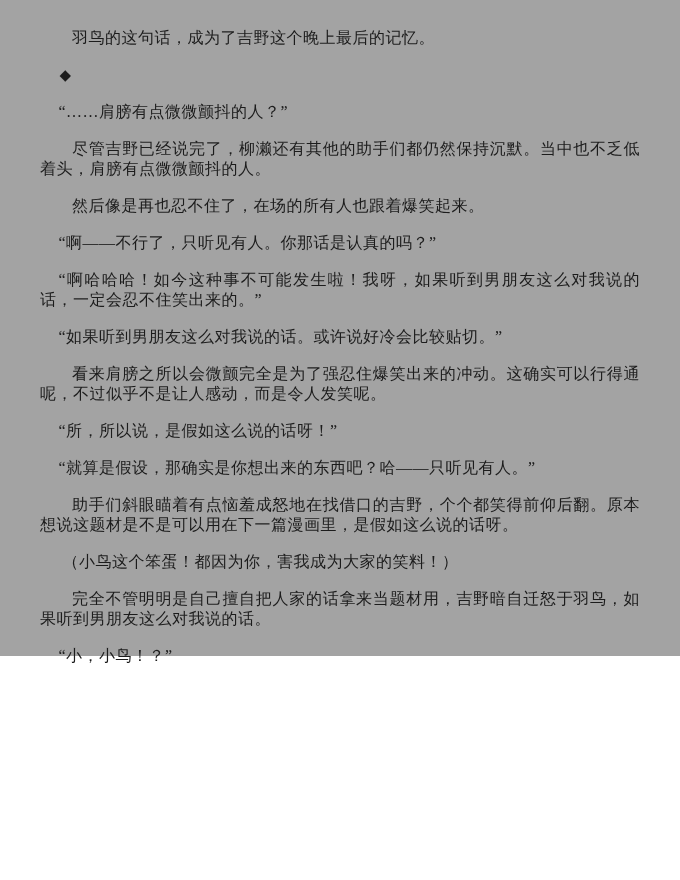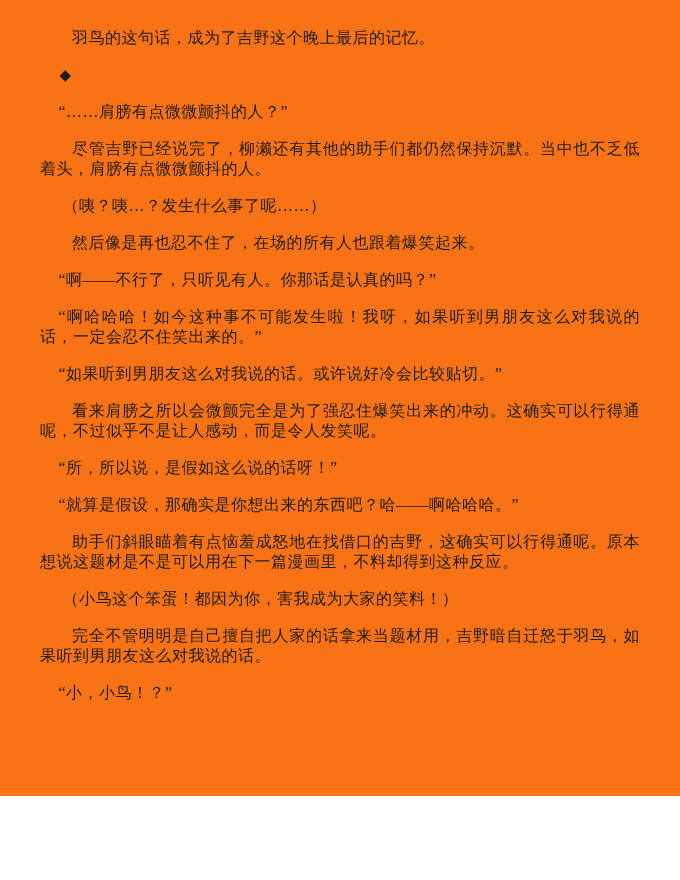--- a/index.html
+++ b/index.html
@@ -9,23 +9,23 @@
   }
   body {
     width: 680px;
     height: 880px;
     overflow: hidden;
     font-family: "Liberation Serif", "DejaVu Serif", serif;
   }
   .page {
     box-sizing: border-box;
     width: 680px;
-    height: 796px;
+    height: 656px;
     padding: 28px 40px 20px 40px;
-    background: #f97316;
+    background: #a3a3a3;
     color: #1c1c1c;
   }
   .page p {
     margin: 0 0 17px 0;
     font-size: 16px;
     line-height: 20px;
     letter-spacing: 0.5px;
     text-align: justify;
     text-justify: inter-ideograph;
   }
@@ -35,25 +35,24 @@
   p.separator { text-indent: 1.3em; font-size: 15px; }
 </style>
 </head>
 <body>
 
 <div class="page">
   <p class="narrative">羽鸟的这句话，成为了吉野这个晚上最后的记忆。</p>
   <p class="separator">◆</p>
   <p class="dialogue">“……肩膀有点微微颤抖的人？”</p>
   <p class="narrative">尽管吉野已经说完了，柳濑还有其他的助手们都仍然保持沉默。当中也不乏低着头，肩膀有点微微颤抖的人。</p>
-  <p class="thought">（咦？咦…？发生什么事了呢……）</p>
   <p class="narrative">然后像是再也忍不住了，在场的所有人也跟着爆笑起来。</p>
   <p class="dialogue">“啊——不行了，只听见有人。你那话是认真的吗？”</p>
   <p class="dialogue">“啊哈哈哈！如今这种事不可能发生啦！我呀，如果听到男朋友这么对我说的话，一定会忍不住笑出来的。”</p>
   <p class="dialogue">“如果听到男朋友这么对我说的话。或许说好冷会比较贴切。”</p>
   <p class="narrative">看来肩膀之所以会微颤完全是为了强忍住爆笑出来的冲动。这确实可以行得通呢，不过似乎不是让人感动，而是令人发笑呢。</p>
   <p class="dialogue">“所，所以说，是假如这么说的话呀！”</p>
-  <p class="dialogue">“就算是假设，那确实是你想出来的东西吧？哈——啊哈哈哈。”</p>
-  <p class="narrative">助手们斜眼瞄着有点恼羞成怒地在找借口的吉野，这确实可以行得通呢。原本想说这题材是不是可以用在下一篇漫画里，不料却得到这种反应。</p>
+  <p class="dialogue">“就算是假设，那确实是你想出来的东西吧？哈——只听见有人。”</p>
+  <p class="narrative">助手们斜眼瞄着有点恼羞成怒地在找借口的吉野，个个都笑得前仰后翻。原本想说这题材是不是可以用在下一篇漫画里，是假如这么说的话呀。</p>
   <p class="thought">（小鸟这个笨蛋！都因为你，害我成为大家的笑料！）</p>
   <p class="narrative">完全不管明明是自己擅自把人家的话拿来当题材用，吉野暗自迁怒于羽鸟，如果听到男朋友这么对我说的话。</p>
   <p class="dialogue">“小，小鸟！？”</p>
 </div>
 
 </body></html>

